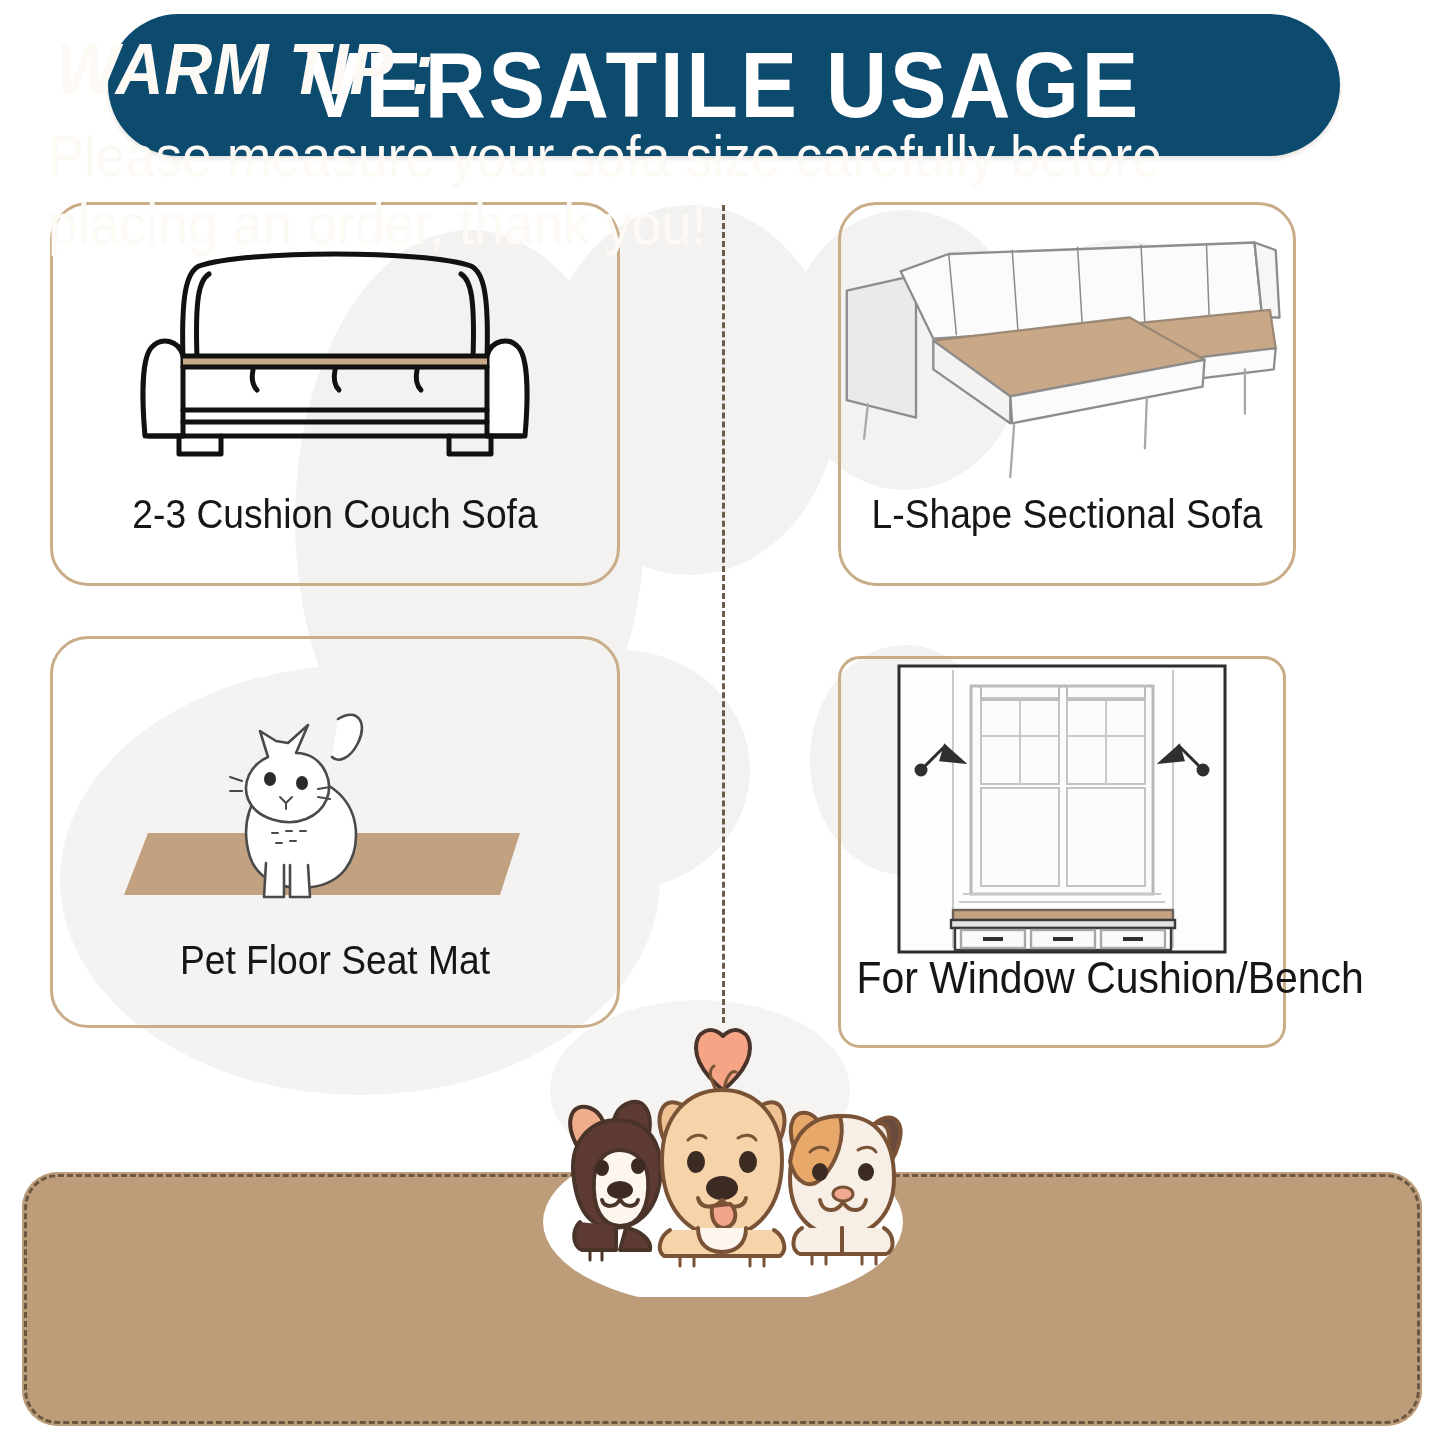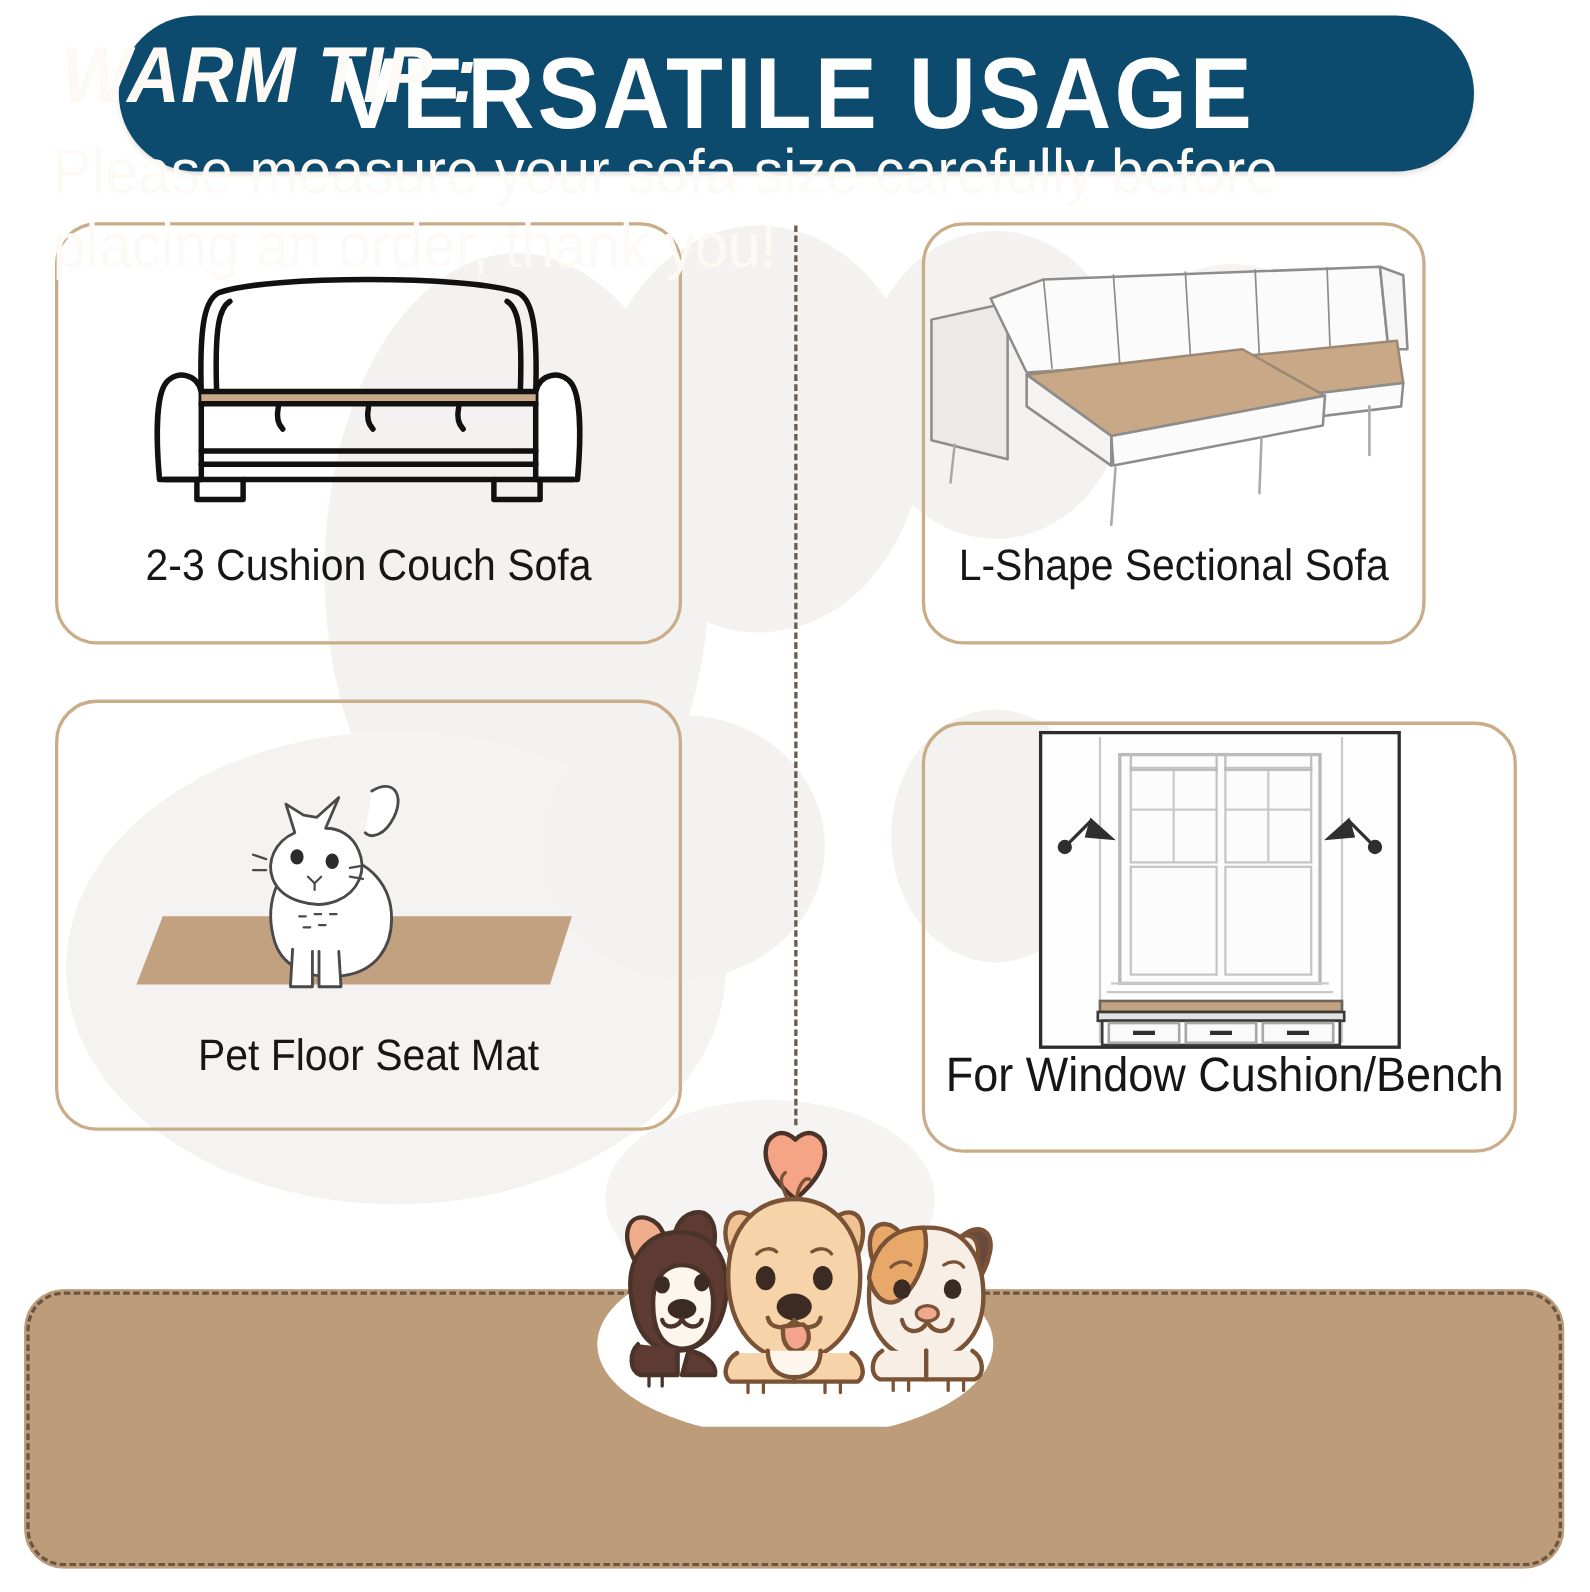--- a/index.html
+++ b/index.html
@@ -51,21 +51,21 @@
     position: absolute;
     background: transparent;
     border: 3px solid #c9ad89;
     border-radius: 38px;
     z-index: 2;
     padding-left: 10px;
   }
   #card-tl { left: 50px;  top: 202px; width: 570px; height: 384px; }
   #card-tr { left: 838px; top: 202px; width: 458px; height: 384px; }
   #card-bl { left: 50px;  top: 636px; width: 570px; height: 392px; }
-  #card-br { left: 838px; top: 656px; width: 541px; height: 392px; }
+  #card-br { left: 838px; top: 656px; width: 448px; height: 392px; border-radius: 22px; }
 
   .card-art {
     position: absolute;
     left: 0; right: 0; top: 0;
     display: flex; align-items: center; justify-content: center;
   }
   .card-label {
     position: absolute;
     left: 0; right: 0;
     text-align: center;

